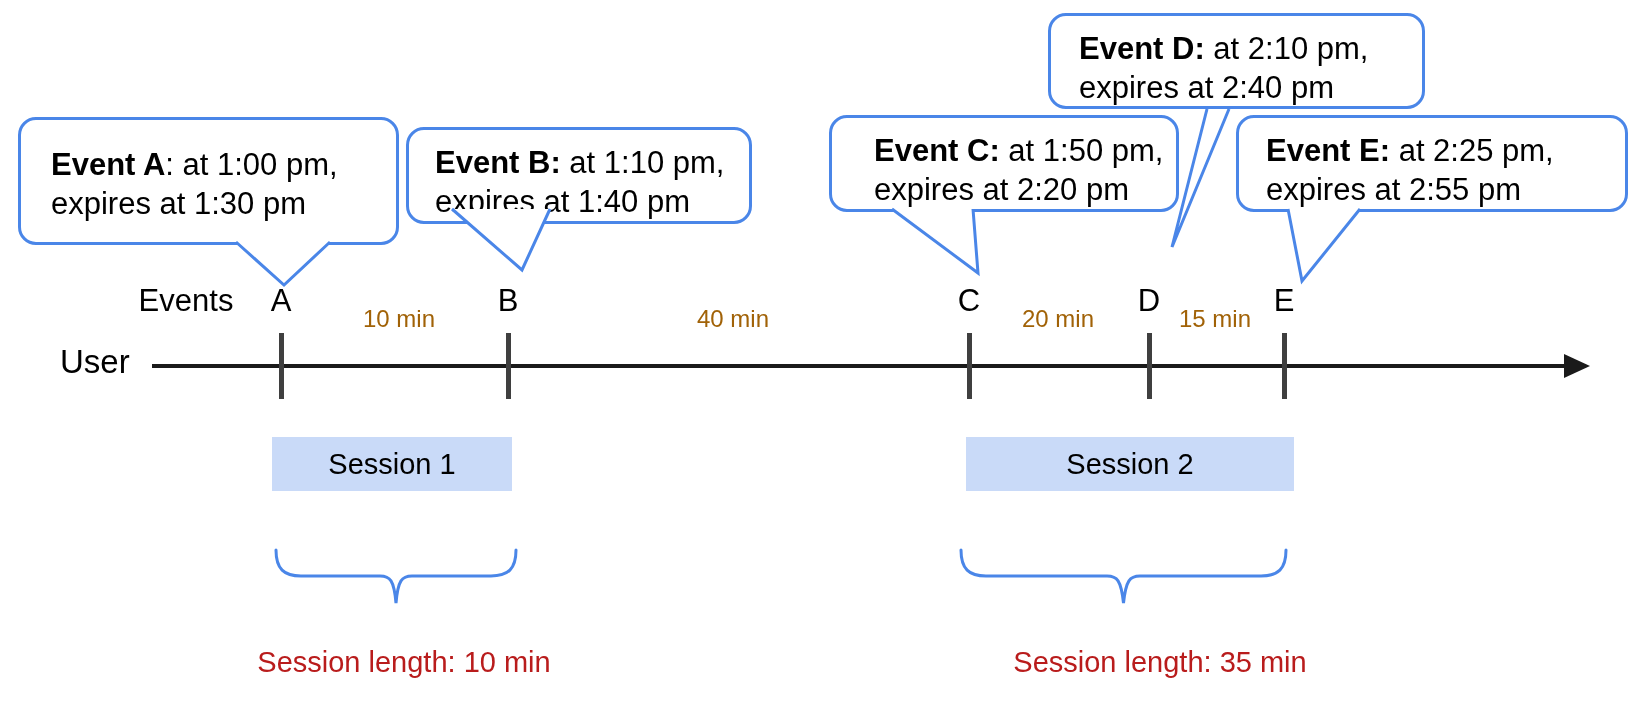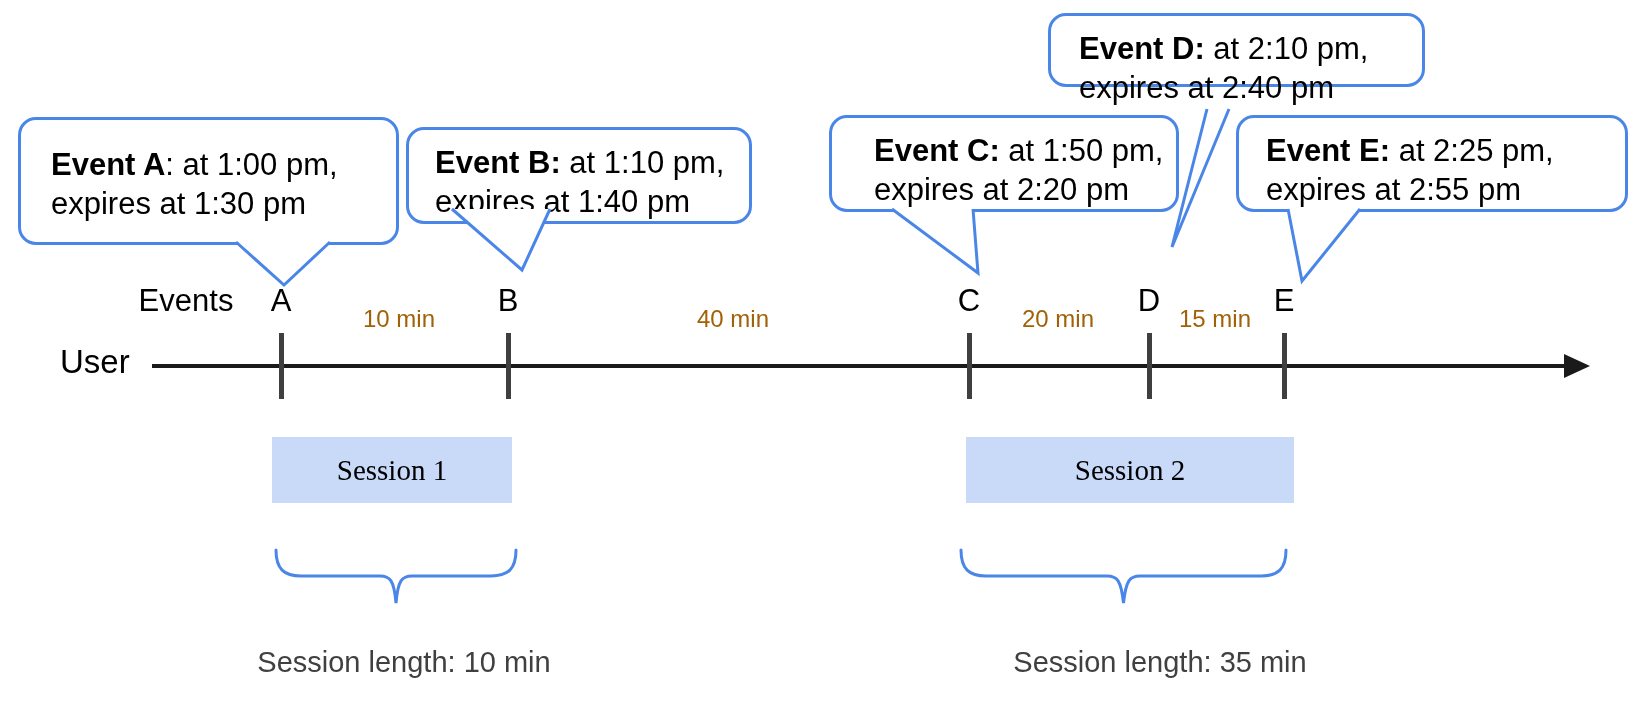--- a/index.html
+++ b/index.html
@@ -16,25 +16,25 @@
   .tail{position:absolute;z-index:3;overflow:visible;}
   .tail path{fill:#fff;stroke:var(--accent);stroke-width:3;stroke-linejoin:miter;}
   .axis-line{position:absolute;left:152px;top:364px;width:1414px;height:4px;background:var(--axis);z-index:1;}
   .arrowhead{position:absolute;left:1564px;top:354px;width:0;height:0;
     border-left:26px solid var(--axis);border-top:12px solid transparent;border-bottom:12px solid transparent;}
   .tick{position:absolute;top:333px;width:5px;height:66px;background:var(--tick);z-index:1;}
   .tick-label{position:absolute;top:283px;transform:translateX(-50%);font-size:31px;white-space:nowrap;}
   .gap-label{position:absolute;top:305px;transform:translateX(-50%);font-size:24px;color:#a16207;white-space:nowrap;}
   .events-label{position:absolute;top:283px;transform:translateX(-50%);font-size:31px;}
   .user-label{position:absolute;left:60px;top:343px;font-size:33px;}
-  .session-rect{position:absolute;top:437px;height:66px;background:var(--session-fill);
-    display:flex;align-items:center;justify-content:center;font-size:29px;font-family:Liberation Serif, serif;}
+  .session-rect{position:absolute;top:437px;height:54px;background:var(--session-fill);
+    display:flex;align-items:center;justify-content:center;font-size:29px;}
   .brace{position:absolute;overflow:visible;}
   .brace path{fill:none;stroke:var(--accent);stroke-width:3;stroke-linecap:round;}
-  .length-label{position:absolute;top:646px;transform:translateX(-50%);font-size:29px;color:#404040;white-space:nowrap;}
+  .length-label{position:absolute;top:646px;transform:translateX(-50%);font-size:29px;color:#b91c1c;white-space:nowrap;}
   b{font-weight:bold;}
 </style>
 </head>
 <body>
 
 <div class="canvas" style="--accent: #4a86e8; --session-fill: #c9daf8; --axis: #1a1a1a; --tick: #3f3f3f;">
 
   <div class="bubble" style="left:18px;top:117px;width:381px;height:128px;padding:25px 0 0 30px;">
     <div class="bline"><b>Event A</b><span>: at 1:00 pm,</span></div>
     <div class="bline">expires at 1:30 pm</div>
@@ -52,21 +52,21 @@
   </svg>
 
   <div class="bubble" style="left:829px;top:115px;width:350px;height:97px;padding:13px 0 0 42px;">
     <div class="bline"><b>Event C:</b><span> at 1:50 pm,</span></div>
     <div class="bline">expires at 2:20 pm</div>
   </div>
   <svg class="tail" style="left:878px;top:207px;" width="112" height="72">
     <path d="M14 2 L100 66 L95 2"></path>
   </svg>
 
-  <div class="bubble" style="left:1048px;top:13px;width:377px;height:74px;padding:13px 0 0 28px;">
+  <div class="bubble" style="left:1048px;top:13px;width:377px;height:96px;padding:13px 0 0 28px;">
     <div class="bline"><b>Event D:</b><span> at 2:10 pm,</span></div>
     <div class="bline">expires at 2:40 pm</div>
   </div>
   <svg class="tail" style="left:1150px;top:106px;" width="90" height="148">
     <path d="M57 3 L22 141 L79 3"></path>
   </svg>
 
   <div class="bubble" style="left:1236px;top:115px;width:392px;height:97px;padding:13px 0 0 27px;">
     <div class="bline"><b>Event E:</b><span> at 2:25 pm,</span></div>
     <div class="bline">expires at 2:55 pm</div>

